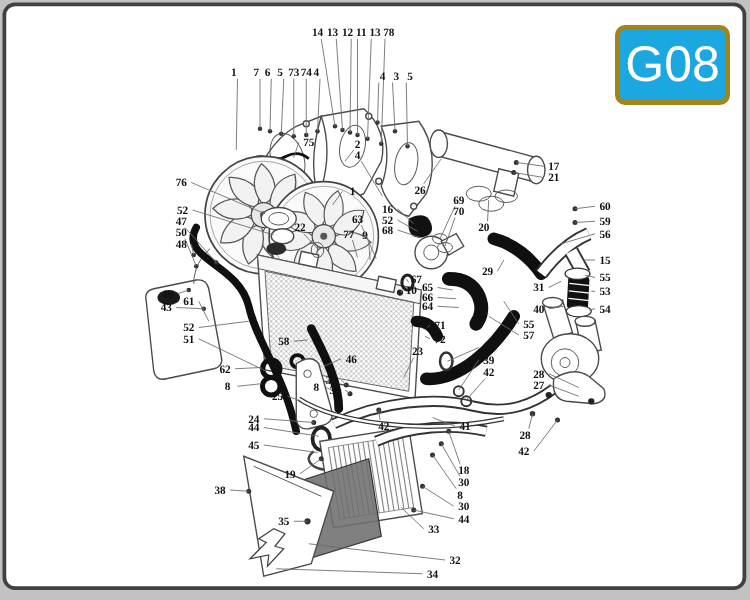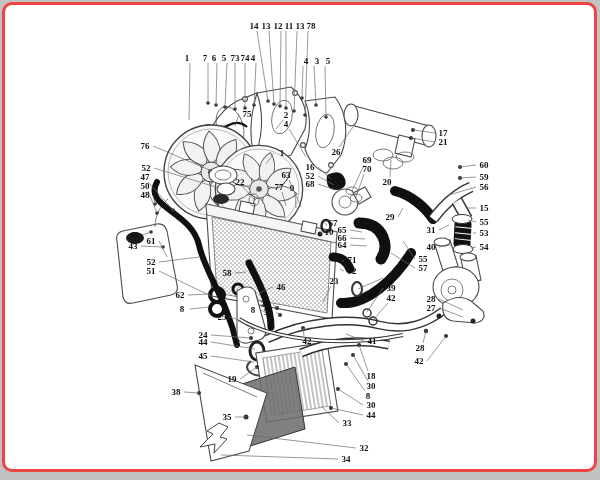--- a/index.html
+++ b/index.html
@@ -5,21 +5,21 @@
   html,body{margin:0;padding:0;}
   body{
     width:600px;height:480px;overflow:hidden;
     background:#c2c2c2;
     font-family:"Liberation Sans",sans-serif;
     position:relative;
   }
   .panel{
     position:absolute;left:2px;top:2px;right:3px;bottom:8px;
     background:#ffffff;
-    border:3px solid #ef4444;
+    border:3px solid #404040;
     border-radius:10px;
   }
   .badge{
     position:absolute;right:10px;top:15px;
     width:84px;height:56px;
     border:4px solid #a3841a;
     border-radius:8px;
     background:#1ba7e0;
     display:flex;align-items:center;justify-content:center;
   }
@@ -634,13 +634,16 @@
           <line x1="410" y1="263" x2="386" y2="248"></line>
           <text x="418" y="263">57</text>
         </g>
         <g>
           <line x1="410" y1="254" x2="398" y2="236"></line>
           <text x="418" y="254">55</text>
         </g>
       </g>
   </svg>
 
+  <div class="badge" style="background: rgb(27, 167, 224); border-color: rgb(163, 132, 26);">
+    <span style="color: rgb(255, 255, 255);">G08</span>
+  </div>
 </div>
 
 </body></html>

